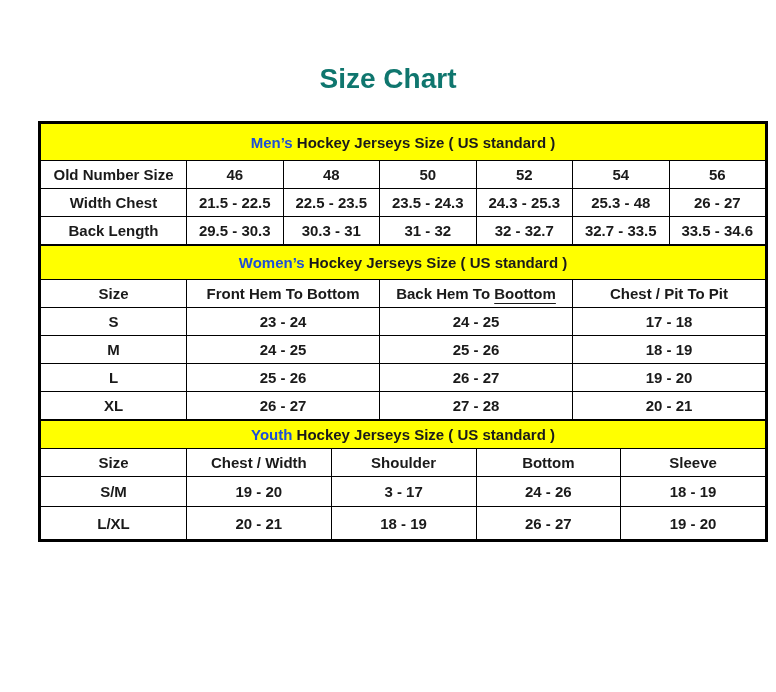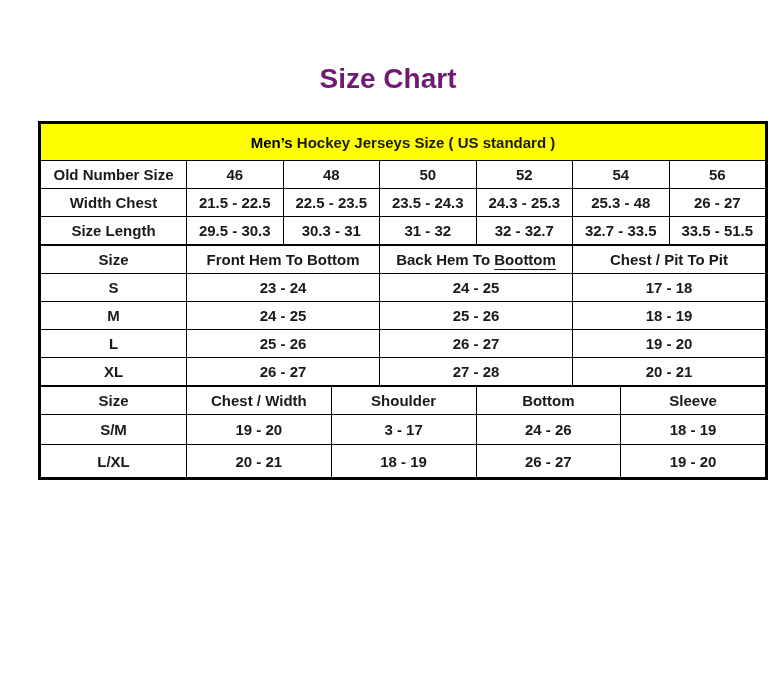--- a/index.html
+++ b/index.html
@@ -11,21 +11,21 @@
     overflow: hidden;
     font-family: "Liberation Sans", sans-serif;
   }
   .page-title {
     margin: 0;
     padding-top: 64px;
     text-align: center;
     font-size: 28px;
     line-height: 1.1;
     font-weight: bold;
-    color: #701a75;
+    color: #0f766e;
     letter-spacing: 0px;
   }
   .chart-wrap {
     position: absolute;
     top: 121px;
     left: 38px;
     width: 730px;
     border: 2px solid #000;
     box-sizing: border-box;
   }
@@ -49,21 +49,21 @@
   col.c-label { width: 146px; }
   th.banner {
     background: #ffff00;
     height: 36px;
     font-size: 17px;
     border-top: 2px solid #000;
     border-bottom: 2px solid #000;
   }
   table.womens th.banner { height: 33px; }
   table.youth  th.banner { height: 27px; }
-  .hl { color: #000000; }
+  .hl { color: #1d4ed8; }
   tr.head-row th { height: 27px; }
   tr.data-row td { height: 27px; }
   table.youth tr.data-row td { height: 29px; }
   table.youth tr.data-row.last td { height: 32px; }
   .misspell {
     text-decoration-line: underline;
     text-decoration-style: wavy;
     text-decoration-color: #c00000;
     text-decoration-thickness: 1px;
     text-underline-offset: 4px;
@@ -101,37 +101,43 @@
       <tr class="data-row">
         <td>Width Chest</td>
         <td>21.5 - 22.5</td>
         <td>22.5 - 23.5</td>
         <td>23.5 - 24.3</td>
         <td>24.3 - 25.3</td>
         <td>25.3 - 48</td>
         <td>26 - 27</td>
       </tr>
       <tr class="data-row">
-        <td>Size Length</td>
+        <td>Back Length</td>
         <td>29.5 - 30.3</td>
         <td>30.3 - 31</td>
         <td>31 - 32</td>
         <td>32 - 32.7</td>
         <td>32.7 - 33.5</td>
-        <td>33.5 - 51.5</td>
+        <td>33.5 - 34.6</td>
       </tr>
     </tbody>
   </table>
 
   <table class="size-table womens">
     <colgroup>
         <col class="c-label">
         <col span="3">
       </colgroup>
     <tbody>
+      <tr>
+        <th class="banner" colspan="4">
+          <span class="hl">Women’s</span>
+          <span>Hockey Jerseys Size ( US standard )</span>
+        </th>
+      </tr>
       <tr class="head-row">
         <th>Size</th>
         <th>Front Hem To Bottom</th>
         <th>
           <span>Back Hem To</span>
           <span class="misspell">Boottom</span>
         </th>
         <th>Chest / Pit To Pit</th>
       </tr>
       <tr class="data-row">
@@ -160,20 +166,26 @@
       </tr>
     </tbody>
   </table>
 
   <table class="size-table youth">
     <colgroup>
         <col class="c-label">
         <col span="4">
       </colgroup>
     <tbody>
+      <tr>
+        <th class="banner" colspan="5">
+          <span class="hl">Youth</span>
+          <span>Hockey Jerseys Size ( US standard )</span>
+        </th>
+      </tr>
       <tr class="head-row">
         <th>Size</th>
         <th>Chest / Width</th>
         <th>Shoulder</th>
         <th>Bottom</th>
         <th>Sleeve</th>
       </tr>
       <tr class="data-row">
         <td>S/M</td>
         <td>19 - 20</td>

